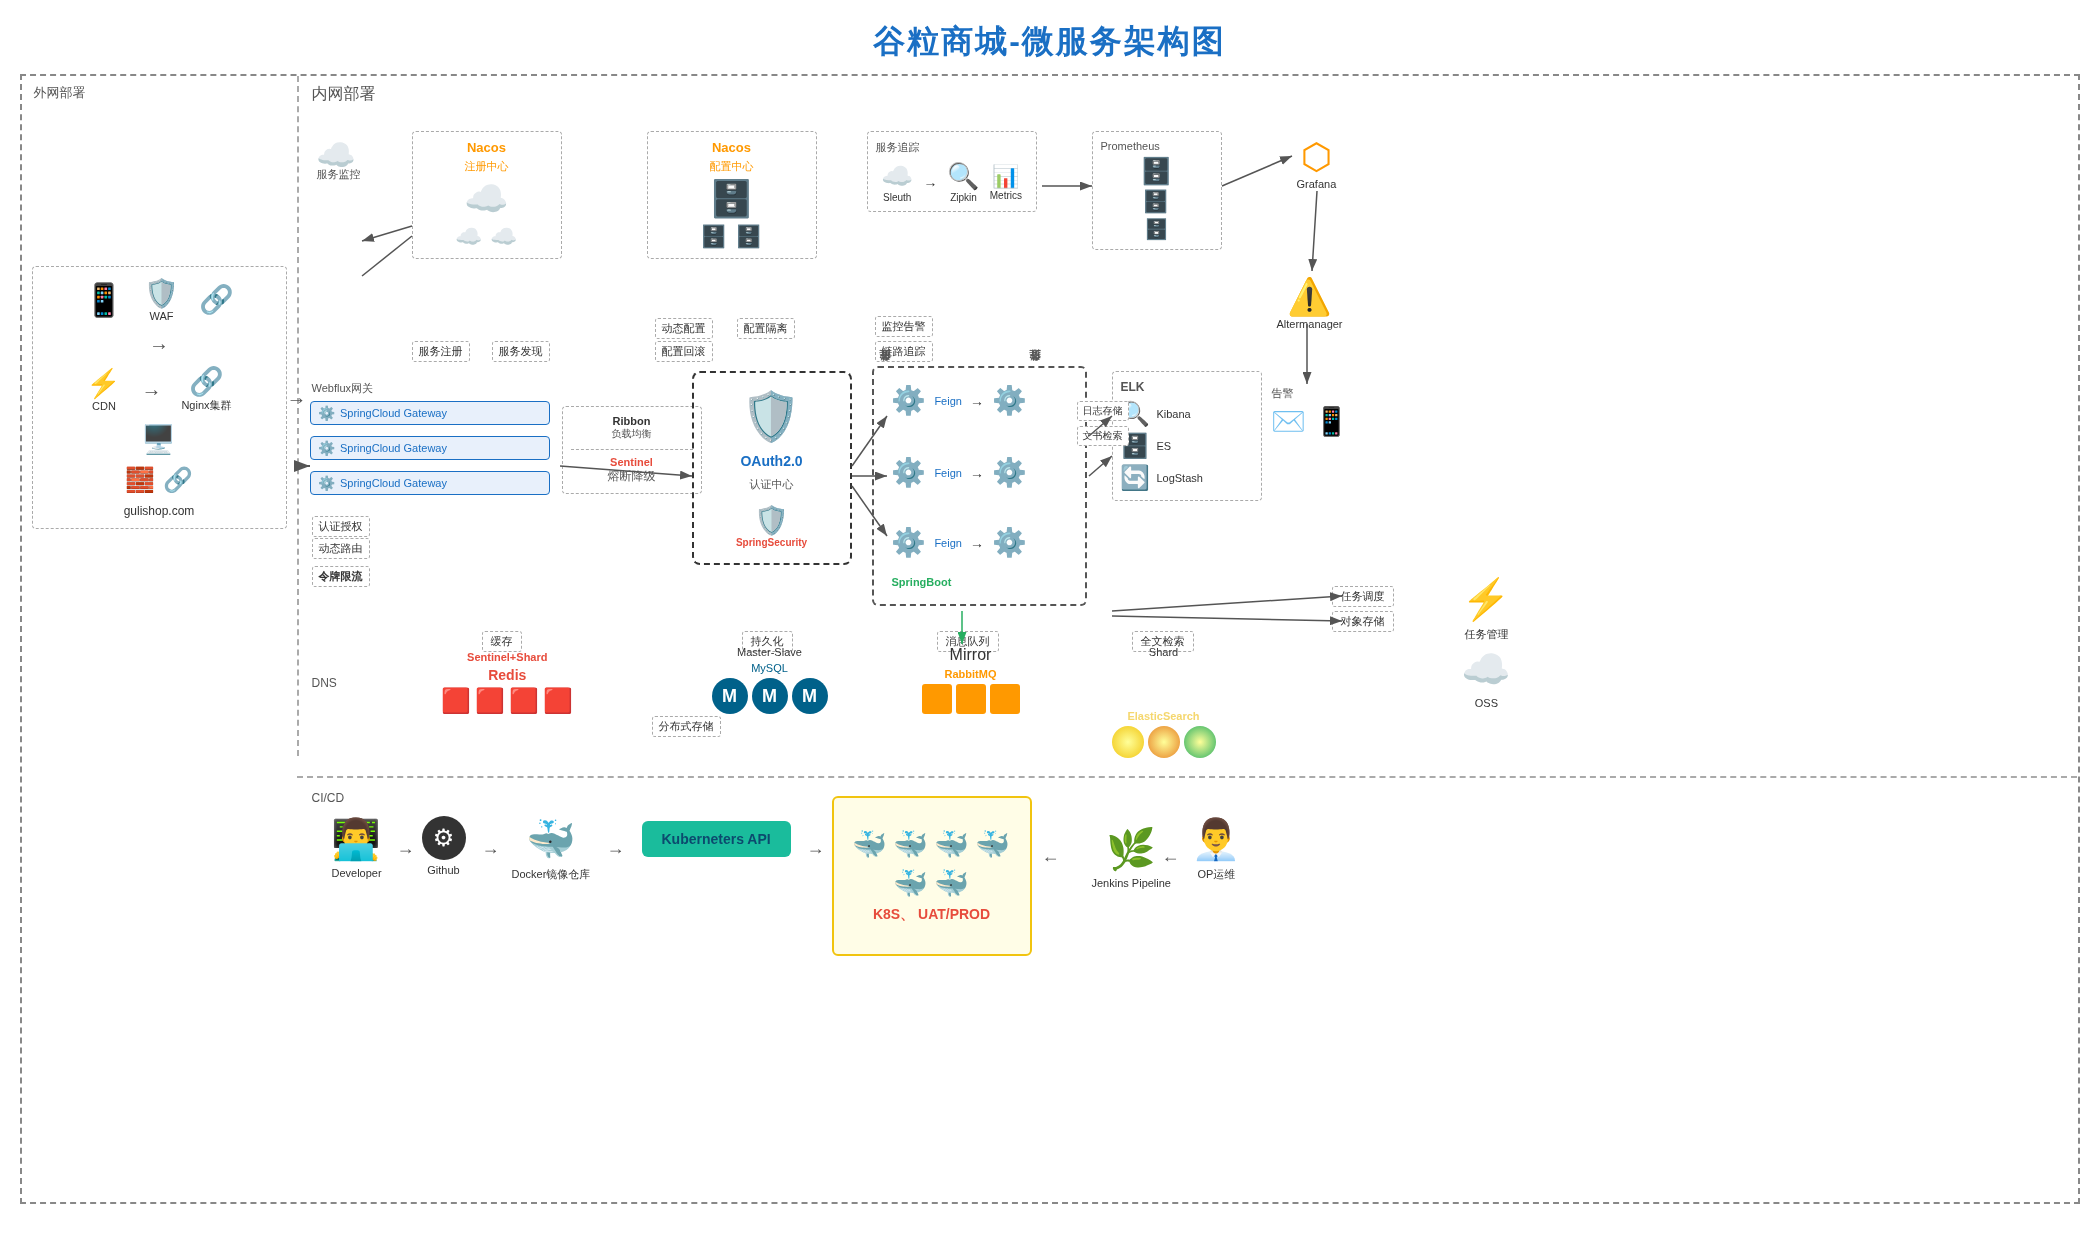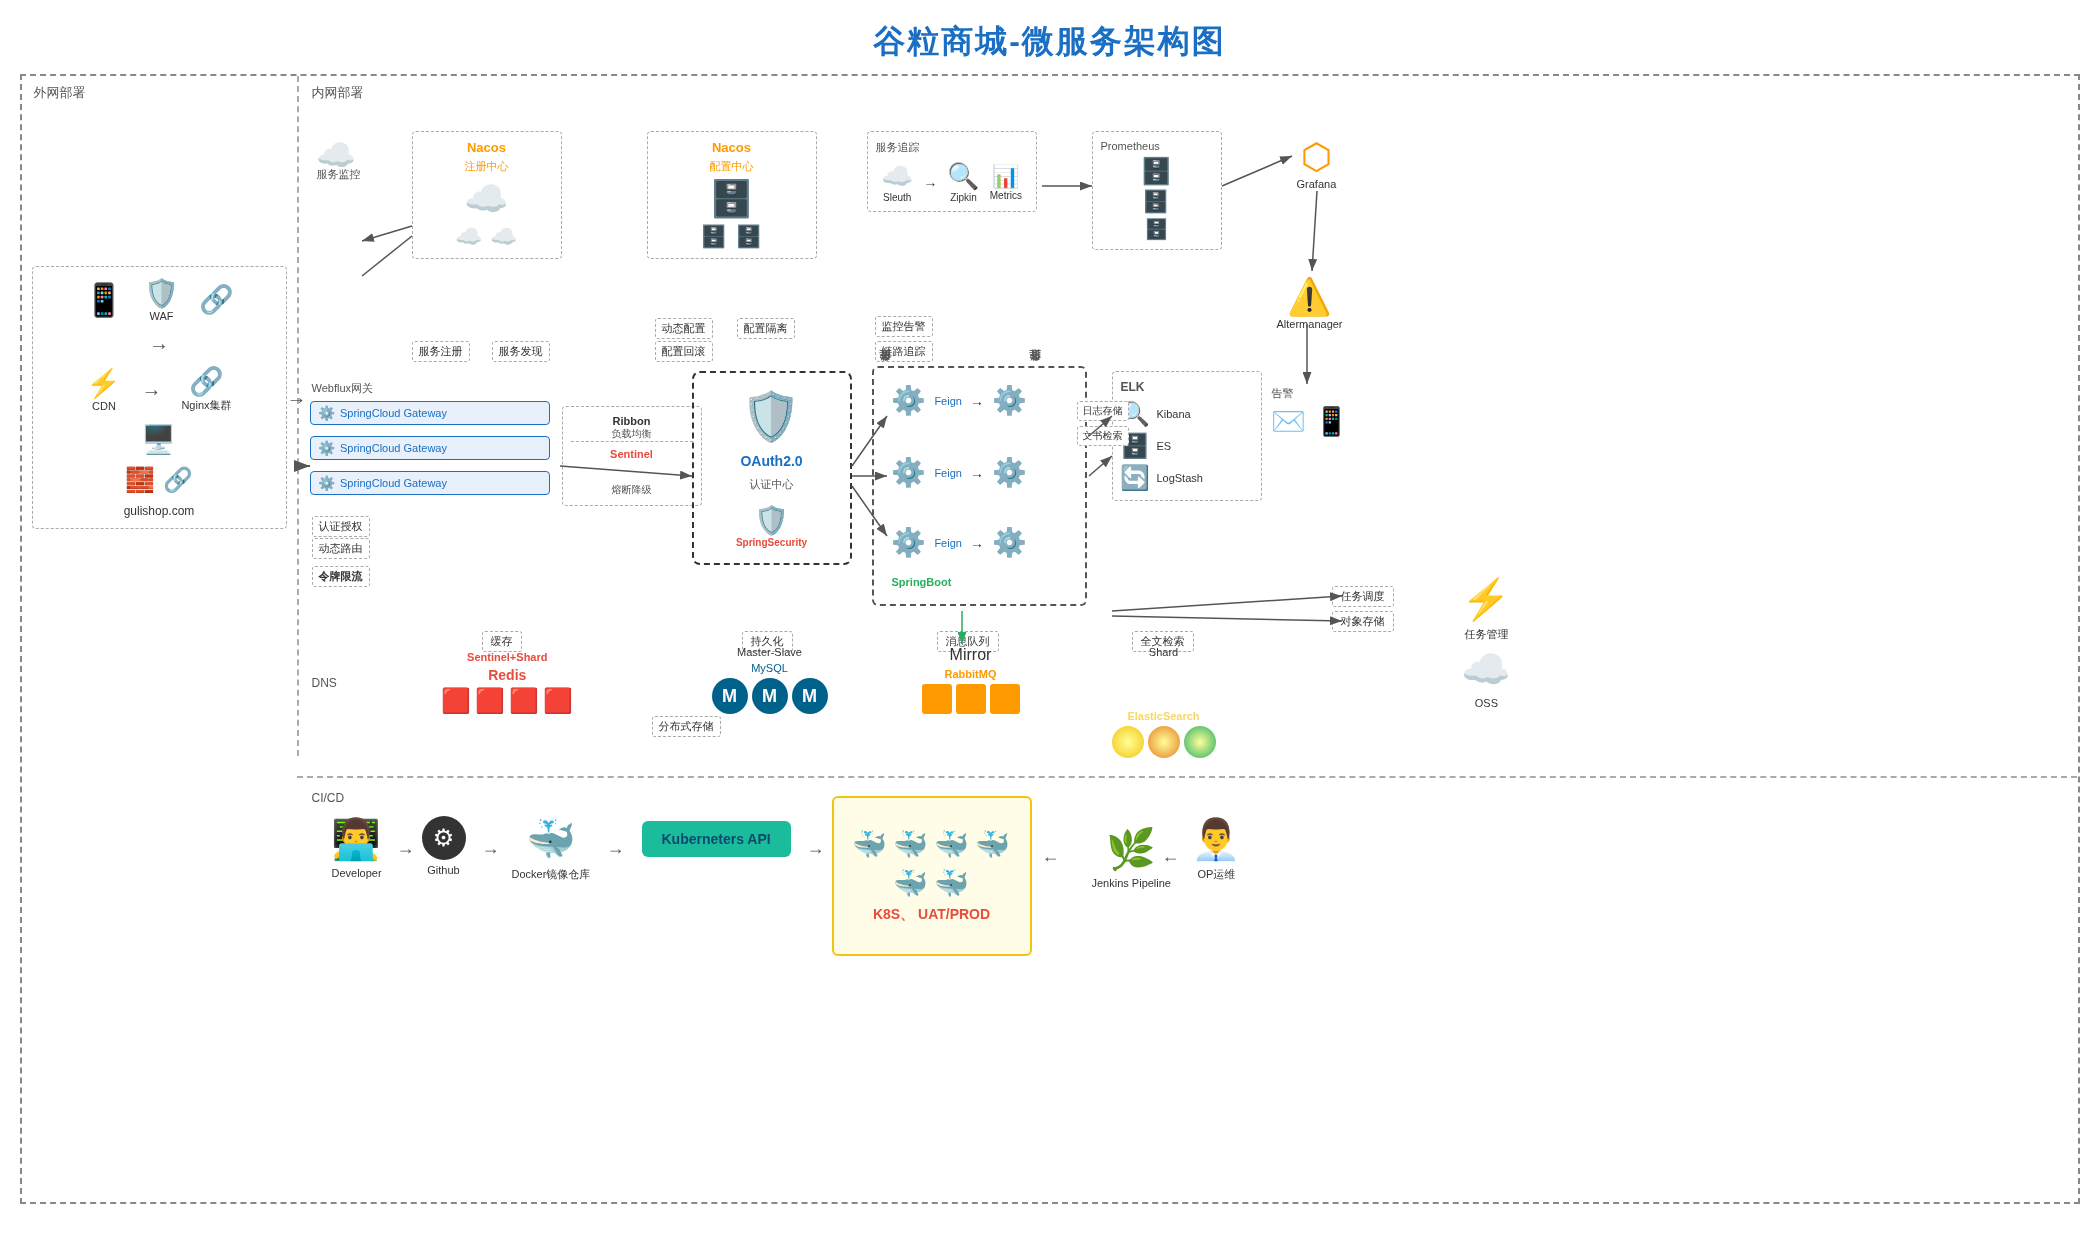--- a/index.html
+++ b/index.html
@@ -53,21 +53,21 @@
   </style>
 </head>
 <body>
 
 <div class="page-title">谷粒商城-微服务架构图</div>
 
 <div style="position:relative; width:2060px; margin: 0 auto; border: 2px dashed #888; min-height: 1130px; background:#fff;">
 
   <div style="position:absolute; top:8px; left:12px; font-size:13px; color:#555;">外网部署</div>
 
-  <div style="position:absolute; top:8px; left:290px; font-size:13px; color:#555;">内网部署</div>
+  <div style="position:absolute; top:8px; left:290px; font-size:16px; color:#555;">内网部署</div>
 
   <div style="position:absolute; top:0; left:275px; width:2px; height:680px; border-left:2px dashed #aaa;"></div>
 
   <div style="position:absolute; top:700px; left:275px; width:1780px; height:2px; border-top:2px dashed #aaa;"></div>
 
   <div style="position:absolute; top:30px; left:10px; width:255px; height:660px;">
 
     <div style="border:1px dashed #aaa; border-radius:4px; padding:10px; margin-top:160px; display:flex; flex-direction:column; align-items:center; gap:10px;">
 
       <div class="row" style="gap:20px;">
@@ -222,30 +222,30 @@
     <div class="gateway-box">
       <span class="gear-icon">⚙️</span>
       <span>SpringCloud Gateway</span>
     </div>
   </div>
 
   <div style="position:absolute; top:440px; left:290px; border:1px dashed #aaa; border-radius:3px; padding:2px 6px; font-size:11px; background:#fff;">认证授权</div>
   <div style="position:absolute; top:462px; left:290px; border:1px dashed #aaa; border-radius:3px; padding:2px 6px; font-size:11px; background:#fff;">动态路由</div>
   <div style="position:absolute; top:490px; left:290px; border:1px dashed #aaa; border-radius:3px; padding:2px 6px; font-size:11px; font-weight:bold; background:#fff;">令牌限流</div>
 
-  <div style="position:absolute; top:330px; left:540px; border:1px dashed #aaa; border-radius:4px; padding:8px; width:140px; display:flex; flex-direction:column; ">
+  <div style="position:absolute; top:330px; left:540px; border:1px dashed #aaa; border-radius:4px; padding:8px; width:140px; display:flex; flex-direction:column; gap:8px;">
 
     <div style="text-align:center;">
       <div style="font-size:11px; font-weight:bold; color:#333;">Ribbon</div>
       <div style="font-size:10px; color:#555;">负载均衡</div>
     </div>
 
     <div style="text-align:center; border-top:1px dashed #aaa; padding-top:6px;">
       <div style="font-size:11px; font-weight:bold; color:#e74c3c;">Sentinel</div>
-      <div style="font-size:10px; color:#555;margin-top:23px;">熔断降级</div>
+      <div style="font-size:12px; color:#555;">熔断降级</div>
     </div>
   </div>
 
   <div style="position:absolute; top:295px; left:670px; border:2px dashed #333; border-radius:8px; padding:15px; width:160px; display:flex; flex-direction:column; align-items:center; gap:8px;">
 
     <div style="font-size:48px; color:#1a6fc4;">🛡️</div>
     <div style="font-size:14px; font-weight:bold; color:#1a6fc4;">OAuth2.0</div>
     <div style="font-size:11px; color:#555;">认证中心</div>
 
     <div style="display:flex; flex-direction:column; align-items:center; margin-top:4px;">

